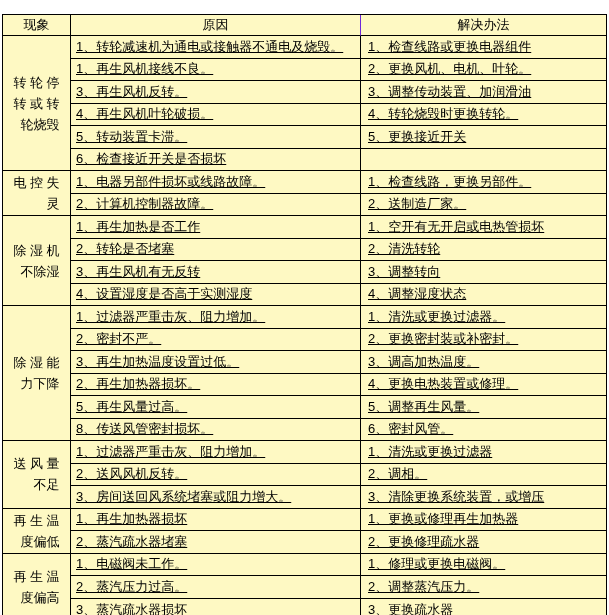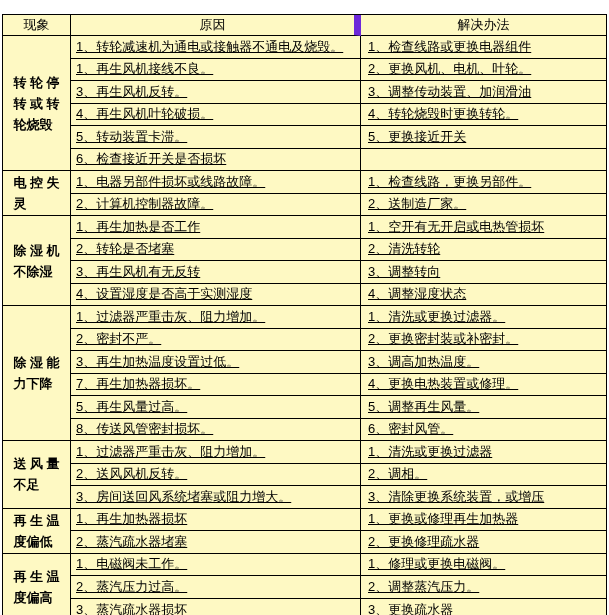--- a/index.html
+++ b/index.html
@@ -29,39 +29,38 @@
   }
   .hcell {
     display: flex;
     align-items: center;
     justify-content: center;
     font-size: 13px;
     border-bottom: 1px solid #000000;
     box-sizing: border-box;
   }
   .h-phen  { width: 68px;  border-right: 1px solid #000000; }
-  .h-cause { width: 290px; border-right: 7px solid #6d28d9; text-align: center; }
+  .h-cause { width: 290px; border-right: 1px solid #6d28d9; text-align: center; }
   .h-sol   { flex: 1; }
 
   .group { display: flex; }
   .phen-cell {
     width: 68px;
     box-sizing: border-box;
     border-right: 1px solid #000000;
     border-bottom: 1px solid #000000;
     display: flex;
     align-items: center;
     justify-content: center;
   }
   .phen-text {
     white-space: pre-line;
     font-size: 13px;
     line-height: 21px;
-    text-align: left;
-    font-weight: bold;
+    text-align: right;
   }
   .stack {
     display: flex;
     flex-direction: column;
   }
   .cause-col {
     width: 290px;
     box-sizing: border-box;
     border-right: 1px solid #000000;
   }
@@ -149,21 +148,21 @@
       </div>
       <div class="group">
         <div class="phen-cell">
           <span class="phen-text">除 湿 能
 力下降</span>
         </div>
         <div class="stack cause-col">
           <div class="sub-cell">1、过滤器严重击灰、阻力增加。</div>
           <div class="sub-cell">2、密封不严。</div>
           <div class="sub-cell">3、再生加热温度设置过低。</div>
-          <div class="sub-cell">7、再生加热器损坏。</div>
+          <div class="sub-cell">2、再生加热器损坏。</div>
           <div class="sub-cell">5、再生风量过高。</div>
           <div class="sub-cell">8、传送风管密封损坏。</div>
         </div>
         <div class="stack solution-col">
           <div class="sub-cell">1、清洗或更换过滤器。</div>
           <div class="sub-cell">2、更换密封装或补密封。</div>
           <div class="sub-cell">3、调高加热温度。</div>
           <div class="sub-cell">4、更换电热装置或修理。</div>
           <div class="sub-cell">5、调整再生风量。</div>
           <div class="sub-cell">6、密封风管。</div>

